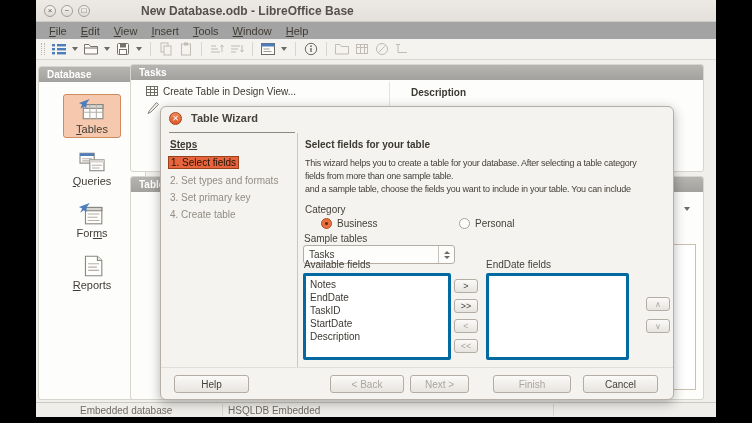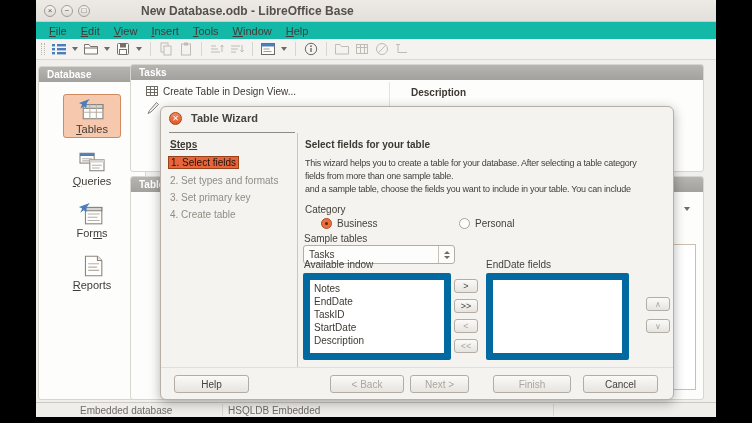--- a/index.html
+++ b/index.html
@@ -14,21 +14,21 @@
   .titlebar { position:absolute; left:0; top:0; right:0; height:22px;
               background:linear-gradient(#edeae6,#e4e1dc); border-bottom:1px solid #cfcbc5;
               border-radius:4px 4px 0 0; display:flex; align-items:center; padding:0 8px; }
   .wbtn { width:12px; height:12px; border-radius:50%; border:1px solid #a39d94;
           background:linear-gradient(#f7f5f2,#dedad4); margin-right:5px;
           display:flex; align-items:center; justify-content:center;
           font-size:8px; line-height:1; color:#5f5a53; }
   .wtitle { margin-left:10px; font-size:12px; font-weight:bold; color:#55504a;padding-left:36px; }
 
   
-  .menubar { position:absolute; left:0; top:22px; right:0; height:17px; background:#14b8a6;
+  .menubar { position:absolute; left:0; top:22px; right:0; height:17px; background:#a3a3a3;
              display:flex; align-items:center; padding-left:6px; }
   .mitem { font-size:11px; color:#403c36; padding:1px 7px; border-radius:2px; }
   .mitem u { text-decoration:underline; }
 
   
   .toolbar { position:absolute; left:0; top:39px; right:0; height:21px; background:#f5f3ef;
              border-bottom:1px solid #dcd8d2; display:flex; align-items:center; padding:0 4px; }
   .thandle { width:4px; height:12px; border-left:1px dotted #b9b4ad; border-right:1px dotted #b9b4ad; margin:0 4px 0 1px; }
   .tbtn { display:flex; align-items:center; padding:2px 2px; border-radius:2px; }
   .caret { width:0; height:0; border-left:3px solid transparent; border-right:3px solid transparent;
@@ -97,21 +97,21 @@
   .radio.off { background:#fdfdfc; border:1px solid #a9a39b; }
 
   .dropdown { position:absolute; left:142px; top:138px; width:152px; height:19px; background:#fdfdfc;
               border:1px solid #b3ada5; border-radius:3px; display:flex; align-items:center; }
   .dropdown .val { flex:1; padding-left:5px; }
   .spin { width:16px; height:100%; border-left:1px solid #c6c1b9; display:flex; flex-direction:column;
           align-items:center; justify-content:center; gap:2px; }
   .tri-up { width:0; height:0; border-left:3px solid transparent; border-right:3px solid transparent; border-bottom:3px solid #6f6b64; }
   .tri-dn { width:0; height:0; border-left:3px solid transparent; border-right:3px solid transparent; border-top:3px solid #6f6b64; }
 
-  .listbox { position:absolute; background:#fff; border:7px solid #0369a1; border-radius:2px; padding:2px 4px; }
+  .listbox { position:absolute; background:#fff; border:3px solid #0369a1; border-radius:2px; padding:2px 4px; }
   .listbox div { line-height:13px; font-size:10px; color:#3c3832; }
 
   .btn { position:absolute; display:flex; align-items:center; justify-content:center;
          background:linear-gradient(#fbfaf9,#e7e4df); border:1px solid #b3ada5; border-radius:3px;
          font-size:10px; color:#45413b; }
   .btn.dis { color:#aba59d; }
   .xfer { left:293px; width:24px; height:14px; font-size:9px; }
   .updn { left:485px; width:24px; height:14px; font-size:8px; }
 
   .dlg-footer { position:absolute; left:0; right:0; top:260px; height:33px; border-top:1px solid #e3dfd8; }
@@ -379,21 +379,21 @@
 
       <div class="flabel" style="left:143px;top:126px;">Sample tables</div>
       <div class="dropdown">
         <span class="val">Tasks</span>
         <span class="spin">
             <span class="tri-up"></span>
             <span class="tri-dn"></span>
           </span>
       </div>
 
-      <div class="flabel" style="left:143px;top:152px;">Available indow</div>
+      <div class="flabel" style="left:143px;top:152px;">Available fields</div>
       <div class="flabel" style="left:325px;top:152px;">EndDate fields</div>
 
       <div class="listbox" style="left:142px;top:166px;width:148px;height:87px;">
         <div>Notes</div>
         <div>EndDate</div>
         <div>TaskID</div>
         <div>StartDate</div>
         <div>Description</div>
       </div>
       <div class="listbox" style="left:325px;top:166px;width:143px;height:87px;"></div>

